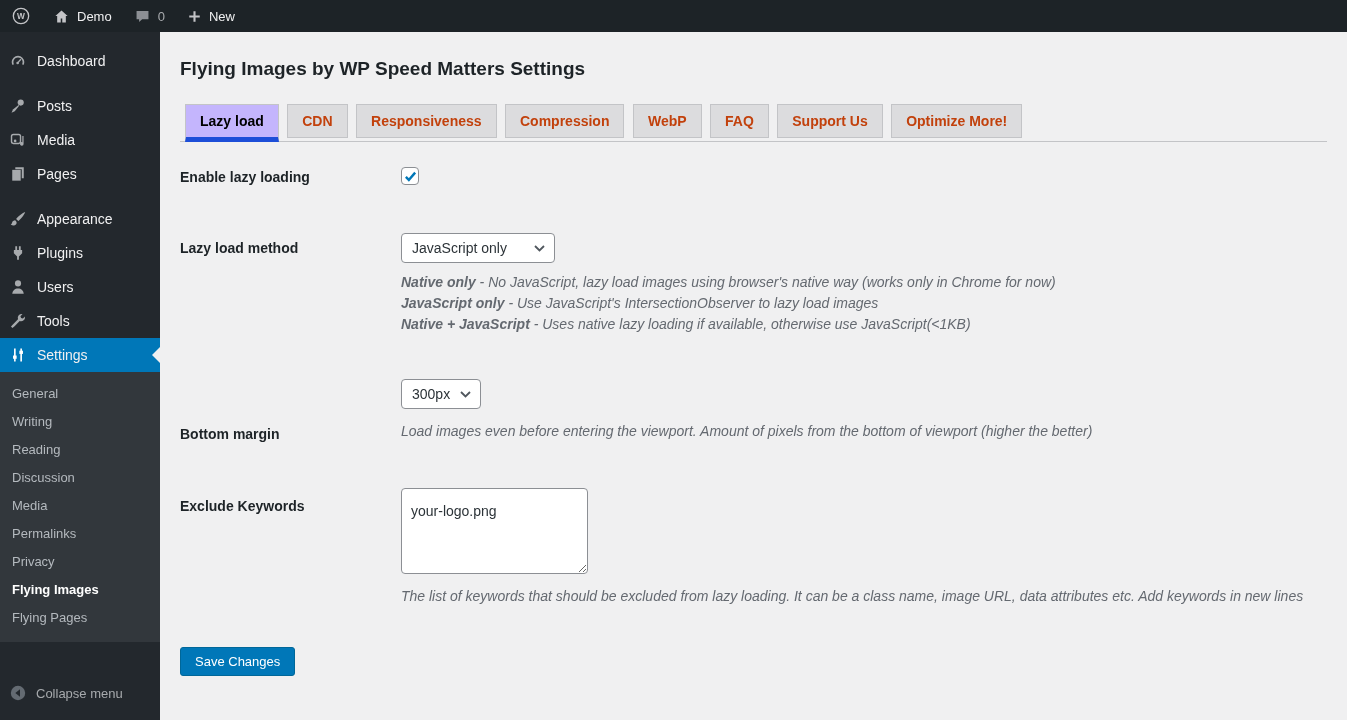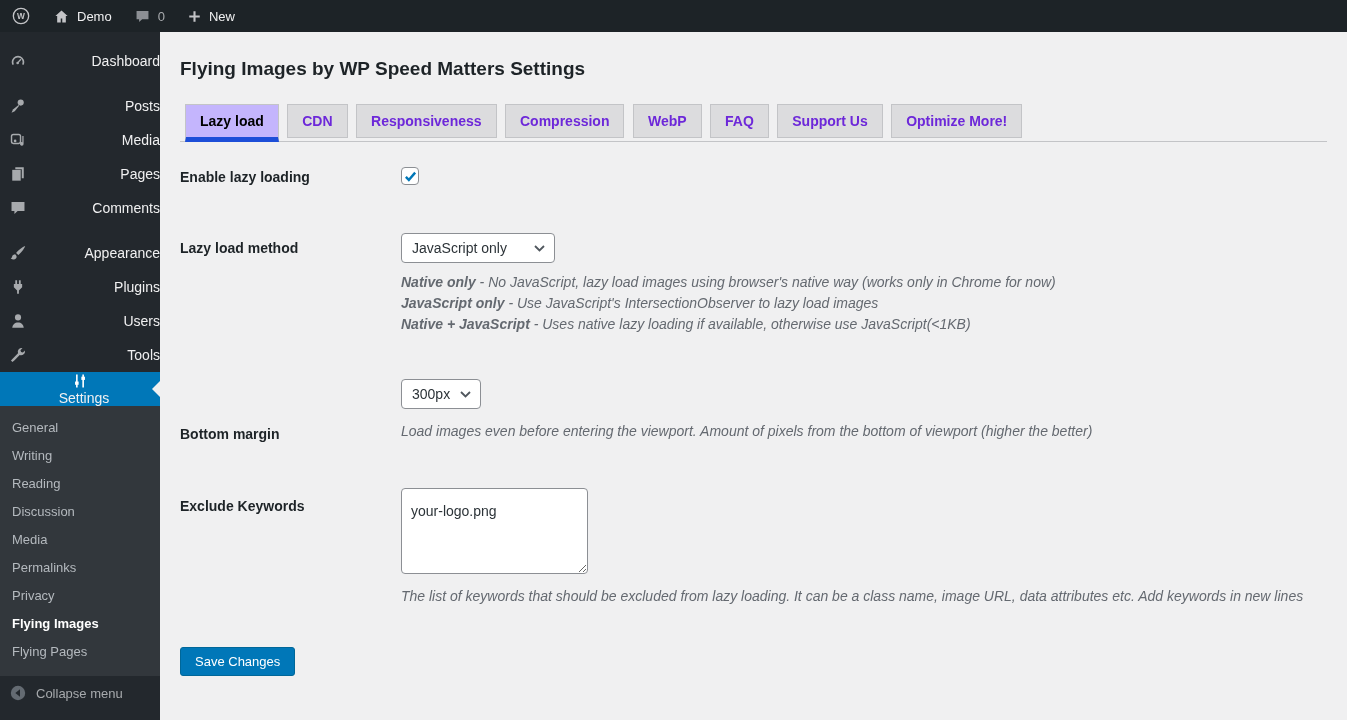--- a/index.html
+++ b/index.html
@@ -24,24 +24,24 @@
 
   
   .sidebar {
     position:fixed; top:32px; left:0; width:160px; height:688px;
     background:#23282d; display:flex; flex-direction:column; z-index:50;
   }
   .menu { padding-top:12px; }
   .menu-sep { height:11px; }
   .menu-item {
     display:flex; align-items:center; height:34px; padding-left:8px;
-    font-size:14px; color:#f0f0f1; cursor:pointer; position:relative;justify-content:space-between;
+    font-size:14px; color:#f0f0f1; cursor:pointer; position:relative;
   }
   .mi-icon { width:20px; height:20px; margin-right:9px; color:#a7aaad; display:flex; align-items:center; justify-content:center; }
-  .menu-item.active { background:#0077b8; font-weight:normal;flex-direction:column; }
+  .menu-item.active { background:#0077b8; font-weight:normal; }
   .menu-item.active .mi-icon { color:#ffffff; }
   .menu-item.active::after {
     content:""; position:absolute; right:0; top:50%; margin-top:-8px;
     border:8px solid transparent; border-right-color:#f0f0f1;
   }
   .submenu { background:#32373c; padding:8px 0 10px; }
   .submenu-item {
     padding:7px 12px; font-size:13px; color:#b4b9be; cursor:pointer; line-height:14px;
   }
   .submenu-item.current { color:#ffffff; font-weight:bold; }
@@ -52,21 +52,21 @@
   }
   .collapse-item .mi-icon { margin-right:8px; }
 
   
   .content { margin-left:160px; padding:16px 20px 0; width:1187px; }
   .page-title { font-size:19px; font-weight:bold; color:#1d2327; margin:10px 0 0; }
 
   .tabbar { margin-top:24px; border-bottom:1px solid #c3c4c7; padding-left:5px; }
   .tab {
     display:inline-block; padding:8px 14px; margin:0 4px -1px 0;
-    font-size:14px; font-weight:bold; color:#6d28d9;
+    font-size:14px; font-weight:bold; color:#c2410c;
     background:#dcdcde; border:1px solid #c3c4c7; cursor:pointer;
     text-decoration:none; white-space:nowrap;
   }
   .tab.active { background:#c4b5fd; border-bottom:5px solid #1d4ed8; color:#000000; }
 
   .form-row { display:flex; align-items:flex-start; }
   .form-label {
     flex:0 0 221px; font-size:14px; font-weight:bold; color:#1d2327; padding-top:1px;
   }
   .field-col { flex:1; }
@@ -191,28 +191,20 @@
     <div class="menu-item">
       <span class="mi-icon">
         <svg width="18" height="18" viewBox="0 0 20 20">
             <path d="M7 2.6h9.4v12.2h-2.2V4.8H7z" fill="currentColor"></path>
             <rect x="3.6" y="5.4" width="9.4" height="12" fill="currentColor"></rect>
           </svg>
       </span>
       <span>Pages</span>
     </div>
 
-    <div class="menu-item">
-      <span class="mi-icon">
-        <svg width="18" height="18" viewBox="0 0 20 20">
-            <path d="M2.8 3.4h14.4v10h-7.6l-3.6 3.2v-3.2H2.8z" fill="currentColor"></path>
-          </svg>
-      </span>
-      <span>Comments</span>
-    </div>
 
     <div class="menu-sep"></div>
 
     <div class="menu-item">
       <span class="mi-icon">
         <svg width="18" height="18" viewBox="0 0 20 20">
             <path d="M18 2.2c-3.6 1.1-8.6 5.7-10.1 7.7l2.4 2.4c2-1.5 6.6-6.5 7.7-10.1z" fill="currentColor"></path>
             <path d="M6.9 11.3c-1.8 0-3 1-3.4 2.6-.2 1-.7 1.7-1.6 2.2 1.2.8 2.6 1.2 3.8 1 2-.3 3.1-1.9 2.7-3.9z" fill="currentColor"></path>
           </svg>
       </span>

